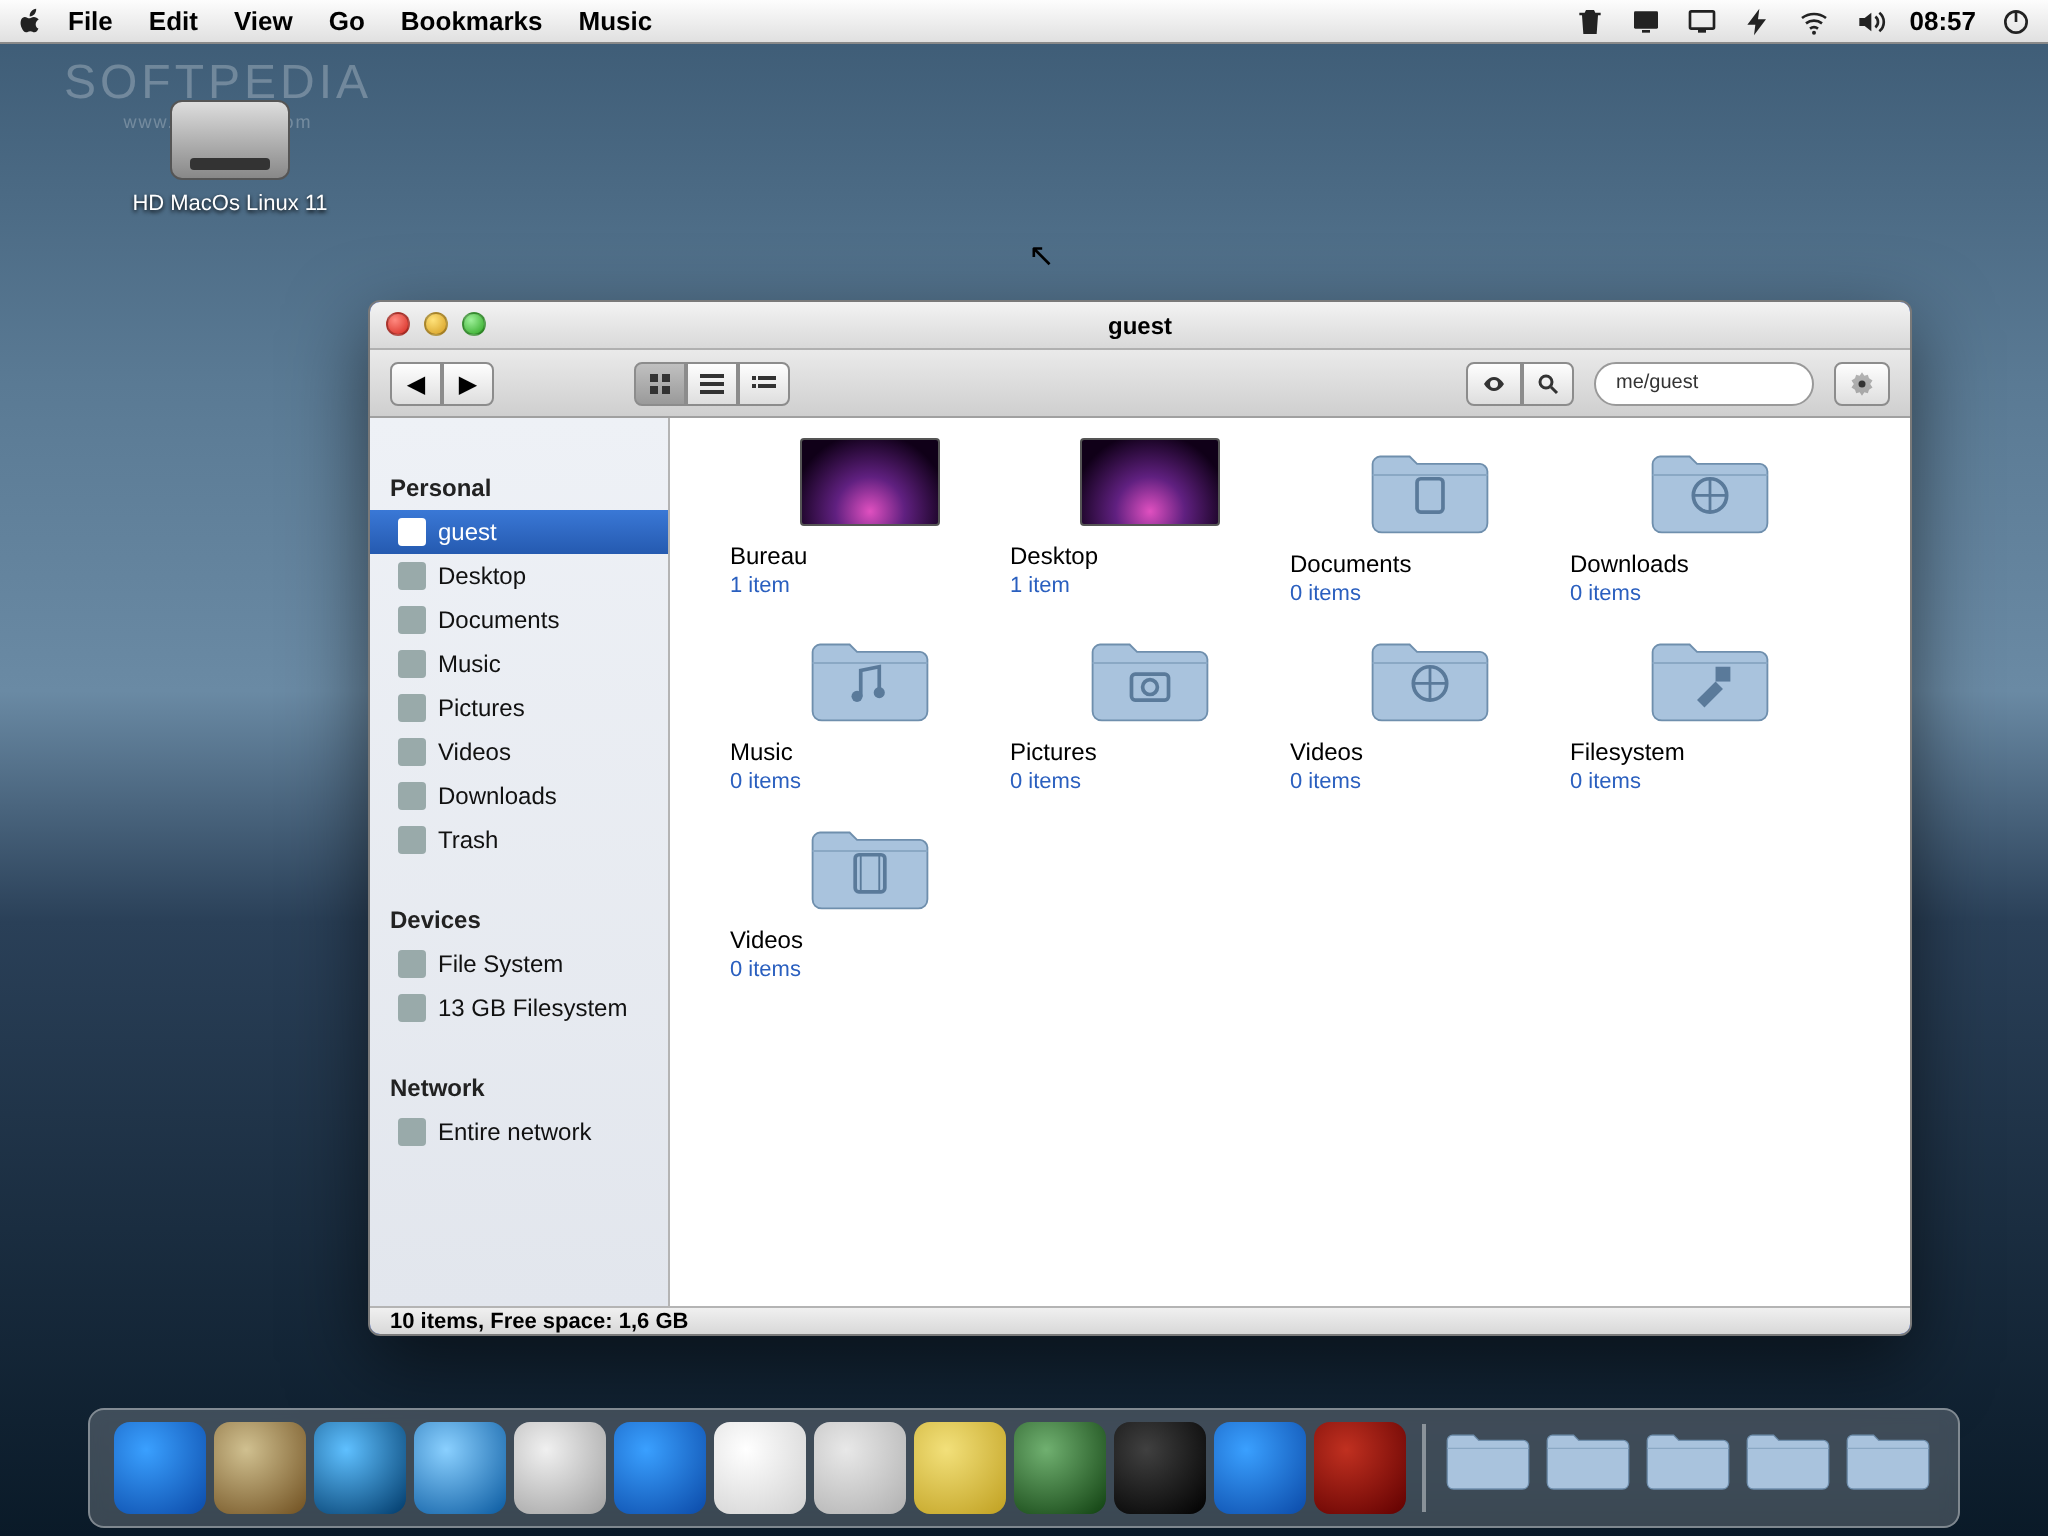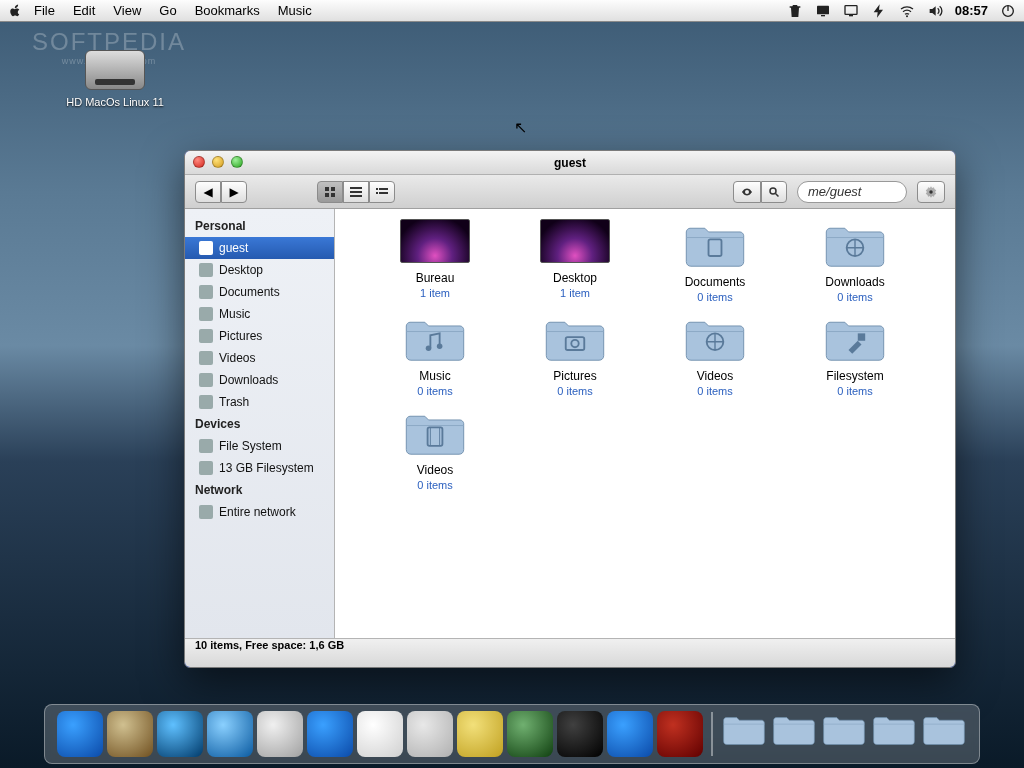--- a/index.html
+++ b/index.html
@@ -11,21 +11,21 @@
 
 .menubar {
   position: absolute; top: 0; left: 0; right: 0; height: 22px;
   background: linear-gradient(#fdfdfd, #e0e0e0);
   border-bottom: 1px solid #8a8a8a;
   display: flex; align-items: center; padding: 0 8px;
   font-size: 13px; color: #000;
 }
 .menubar .apple { width: 14px; height: 14px; margin-right: 12px; }
 .menubar .menu-left { display: flex; gap: 18px; font-weight: bold; }
-.menubar .menu-left span { font-weight: 400; }
+.menubar .menu-left span { font-weight: 700; }
 .menubar .spacer { flex: 1; }
 .menubar .menu-right { display: flex; align-items: center; gap: 12px; }
 .menubar .menu-right .clock { font-weight: 600; }
 .miconsvg { width: 16px; height: 16px; display: block; }
 
 .watermark { position: absolute; top: 28px; left: 32px; color: rgba(255,255,255,.25); font-family: Georgia, serif; font-size: 24px; letter-spacing: 2px; }
 .watermark .sub { font-size: 9px; letter-spacing: 1px; display: block; text-align: center; }
 
 .deskicon { position: absolute; top: 50px; left: 60px; width: 110px; text-align: center; color: #fff; font-size: 11px; text-shadow: 0 1px 2px #000; }
 .deskicon .hd { width: 60px; height: 40px; margin: 0 auto 6px; background: linear-gradient(#ddd,#888); border-radius: 6px; border: 1px solid #555; position: relative; }
@@ -47,39 +47,39 @@
 .tl.grn { background: radial-gradient(circle at 35% 30%, #9ef09a, #2aa51f); }
 .toolbar { height: 34px; background: linear-gradient(#eaeaea,#cfcfcf); border-bottom: 1px solid #a0a0a0; display: flex; align-items: center; padding: 0 10px; gap: 10px; }
 .navseg { display:flex; }
 .tbtn { height: 22px; min-width: 26px; padding: 0 6px; background: linear-gradient(#fefefe,#dedede); border:1px solid #8c8c8c; display:inline-flex; align-items:center; justify-content:center; font-size:12px; }
 .tbtn:first-child { border-radius: 4px 0 0 4px; }
 .tbtn:last-child  { border-radius: 0 4px 4px 0; }
 .tbtn.solo { border-radius: 4px; }
 .viewseg { display:flex; margin-left: 60px; }
 .viewseg .tbtn.active { background: linear-gradient(#c0c0c0,#9a9a9a); }
 .toolbar .spacer { flex: 1; }
-.searchfield { height: 22px; width: 110px; border-radius: 11px; border:1px solid #999; background:#fff; padding: 0 10px; font-size: 13px; line-height:20px; color:#333;font-style:italic; }
+.searchfield { height: 22px; width: 110px; border-radius: 11px; border:1px solid #999; background:#fff; padding: 0 10px; font-size: 10px; line-height:20px; color:#333; }
 .contentrow { flex:1; display:flex; min-height:0; }
 
 .sidebar { width: 150px; background: linear-gradient(#eef1f6,#e2e6ed); border-right:1px solid #b4b4b4; font-size: 12px; padding-top: 6px; overflow:auto; }
-.sb-head { font-weight: bold; padding: 4px 10px; color:#222; }
+.sb-head { font-weight: bold; padding: 4px 10px; color:#222;margin-top:18px; }
 .sb-item { display:flex; align-items:center; gap:6px; padding: 4px 10px 4px 14px; color:#111; cursor:default; }
 .sb-item .ic { width:14px; height:14px; flex:0 0 14px; background:#9aa; border-radius:2px; }
 .sb-item.selected { background: linear-gradient(#3a78d6,#255ab0); color:#fff; }
 .sb-item.selected .ic { background:#fff; }
 
 .pane { flex:1; background:#fff; overflow:auto; padding: 10px 0 0 0; }
 .grid { display:grid; grid-template-columns: repeat(4, 1fr); column-gap: 0; row-gap: 10px; padding: 0 30px; }
-.fitem { text-align:center; font-size: 12px; }
+.fitem { text-align:left; font-size: 12px; }
 .fitem .folder { width: 66px; height: 50px; margin: 0 auto 6px; position:relative; }
 .fitem .folder svg { width: 100%; height: 100%; }
 .fitem .name { color:#000; }
 .fitem .count { color:#2a5fbf; margin-top:2px; font-size:11px; }
 .thumb { width:70px; height:44px; margin:0 auto 8px; background: radial-gradient(circle at 50% 85%, #e050c0 0%, #602080 35%, #100018 80%); border:1px solid #555; border-radius:2px; }
-.statusbar { height: 29px; background: linear-gradient(#f0f0f0,#d8d8d8); border-top:1px solid #b4b4b4; font-size: 11px; font-weight:600; padding: 0 10px; display:flex; align-items:flex-start; }
+.statusbar { height: 14px; background: linear-gradient(#f0f0f0,#d8d8d8); border-top:1px solid #b4b4b4; font-size: 11px; font-weight:600; padding: 0 10px; display:flex; align-items:flex-end; }
 
 .dock { position:absolute; left:50%; bottom:4px; transform:translateX(-50%); display:flex; align-items:flex-end; gap:4px; padding:6px 12px; background: rgba(255,255,255,.20); border:1px solid rgba(255,255,255,.35); border-radius:8px; backdrop-filter: blur(4px); }
 .dockicon { width:46px; height:46px; border-radius:8px; position:relative; }
 .dockicon.folder { border-radius:4px; }
 .dock .sep { width:2px; height:44px; background: rgba(255,255,255,.4); margin:0 4px; align-self:center; }
 </style>
 </head>
 <body>
 
 <div class="menubar">

